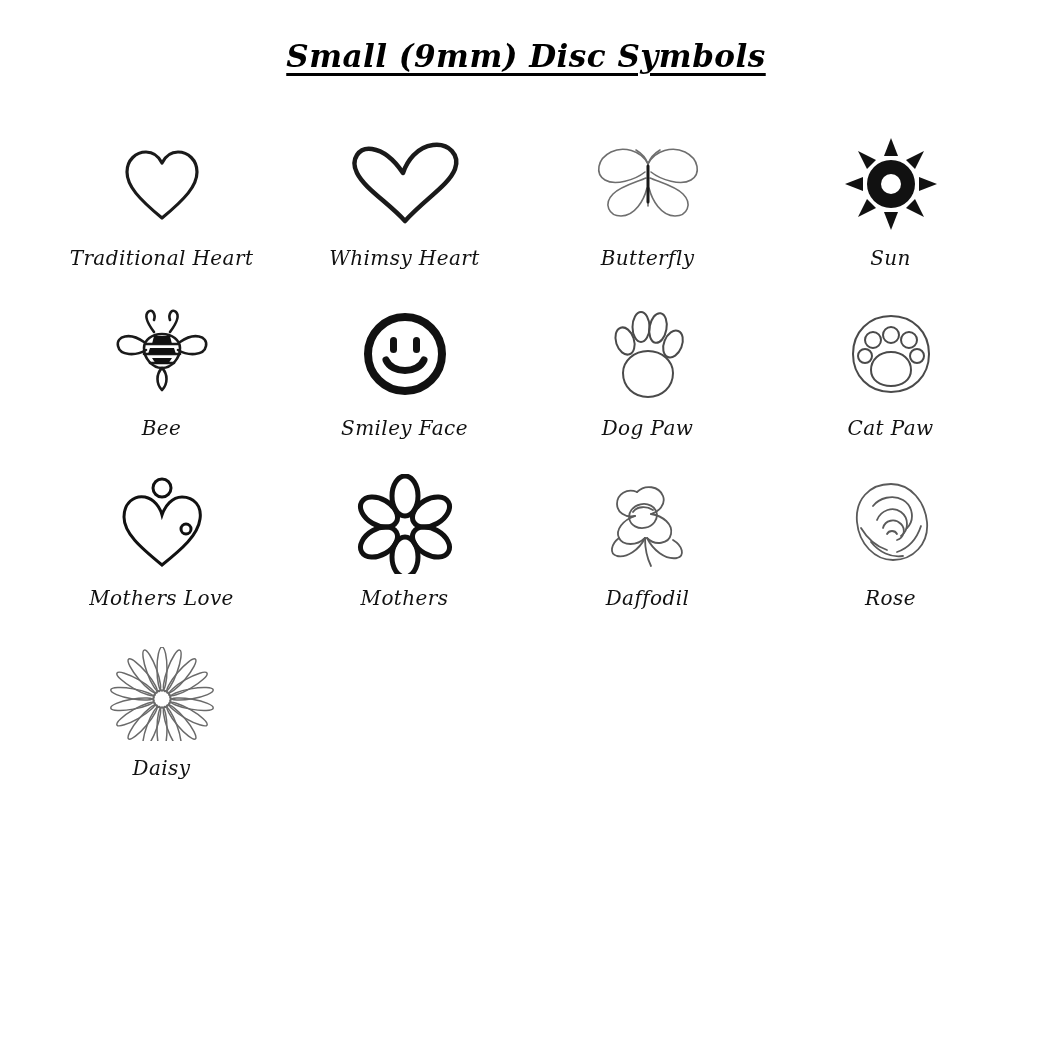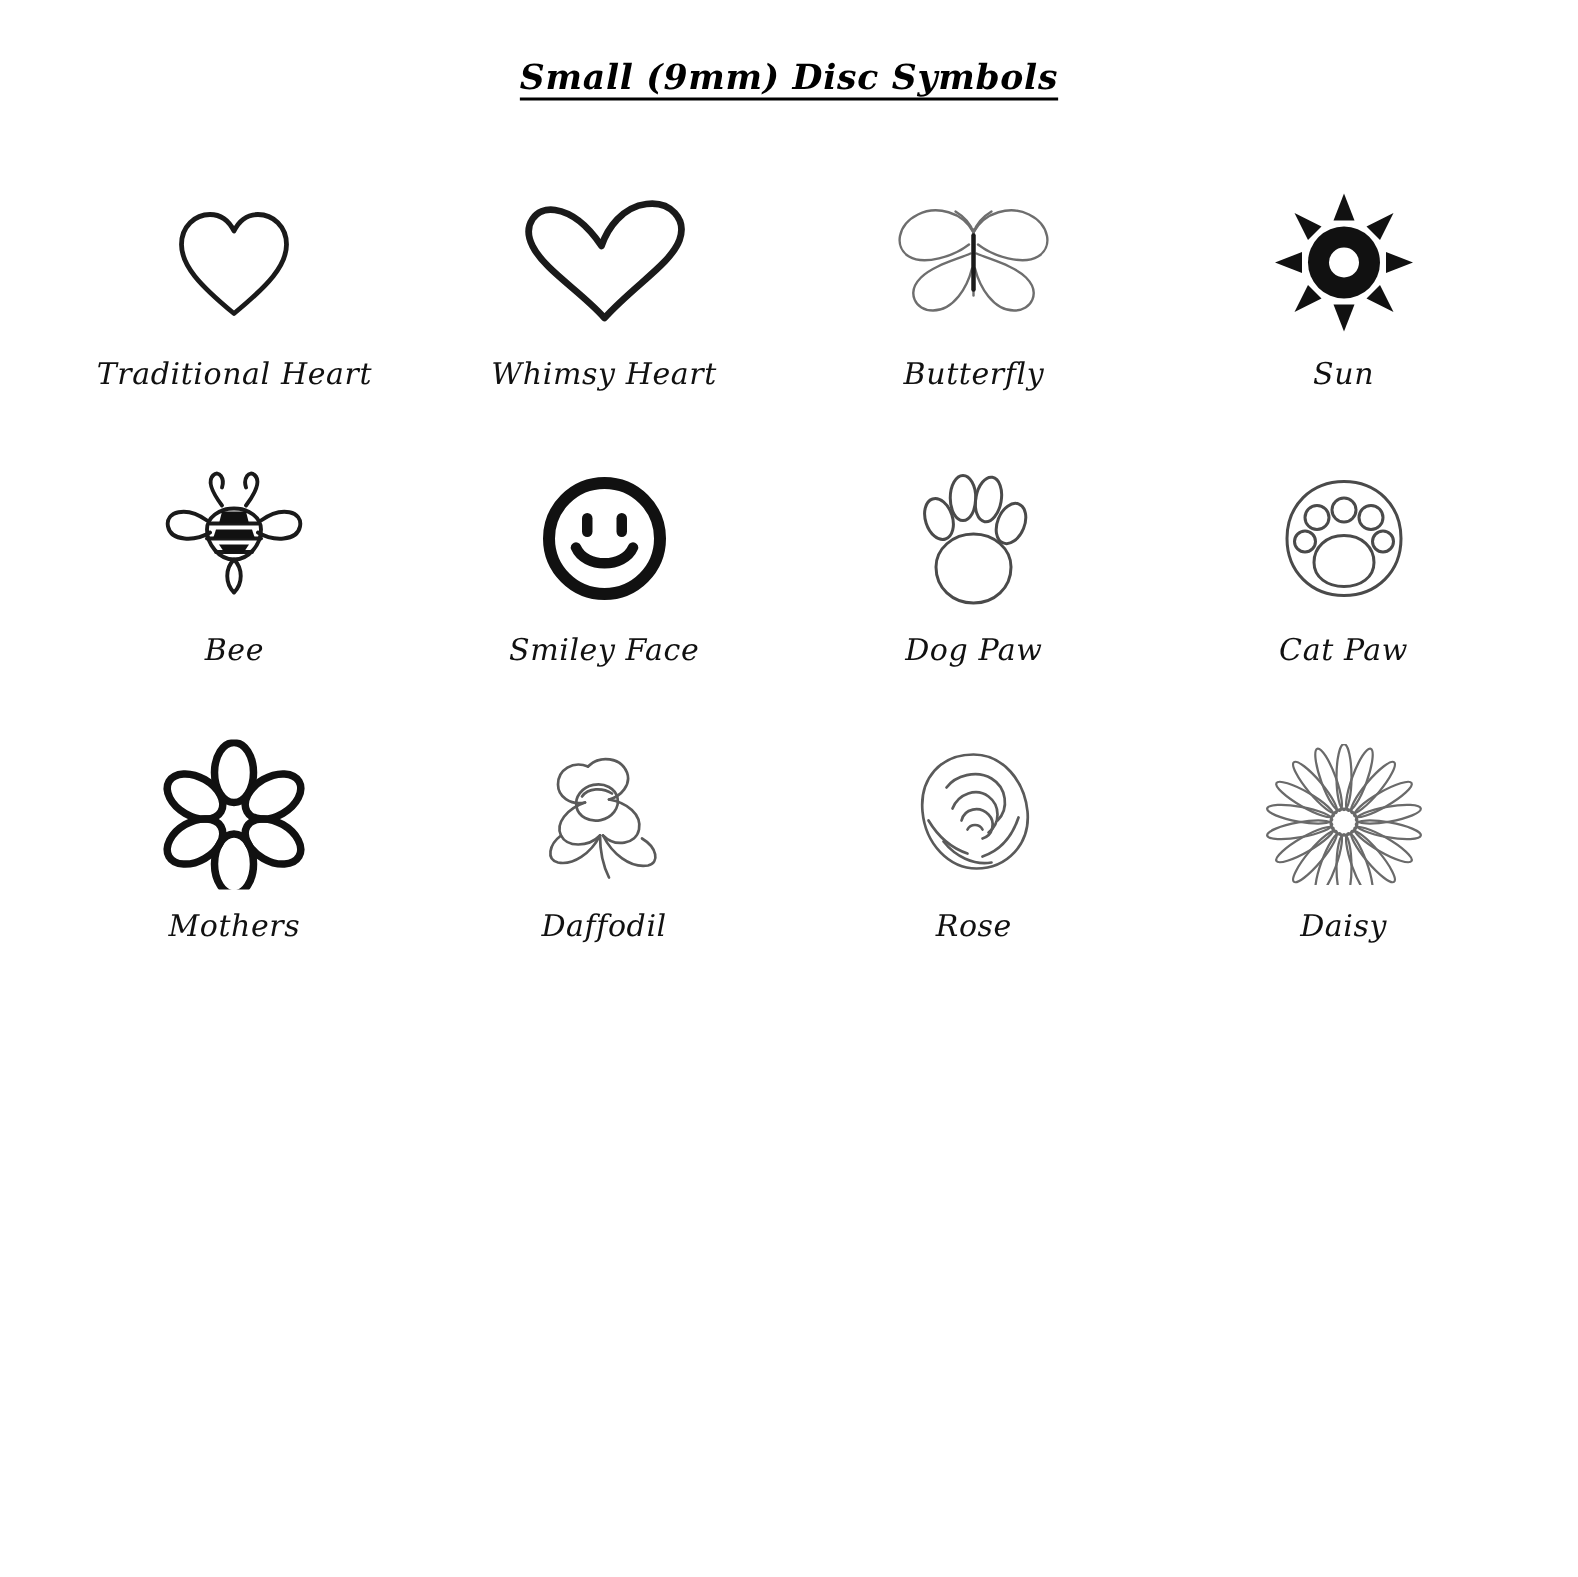--- a/index.html
+++ b/index.html
@@ -18,36 +18,35 @@
     width: 1052px;
     height: 1051px;
     position: relative;
     background: #ffffff;
   }
   .title {
     text-align: center;
     font-family: "DejaVu Serif", serif;
     font-style: italic;
     font-weight: bold;
-    font-size: 23px;
+    font-size: 31px;
     letter-spacing: 0.5px;
     text-decoration: underline;
     text-underline-offset: 6px;
     padding-top: 38px;
     color: #000000;
   }
   .grid {
     margin-top: 62px;
     display: grid;
     grid-template-columns: repeat(4, 1fr);
     grid-template-rows: repeat(4, 170px);
     row-gap: 0px;
     column-gap: 0px;
     padding: 0 40px;
-    gap: 14px;
   }
   .cell {
     display: flex;
     flex-direction: column;
     align-items: center;
     justify-content: flex-start;
   }
   .glyph {
     height: 96px;
     display: flex;
@@ -195,20 +194,32 @@
             <circle cx="74" cy="46" r="7"></circle>
             <circle cx="22" cy="46" r="7"></circle>
             <path d="M48 42 C36 42 28 50 28 60 C28 70 37 76 48 76 C59 76 68 70 68 60 C68 50 60 42 48 42 Z"></path>
           </g>
         </svg>
       </div>
       <div class="caption">Cat Paw</div>
     </div>
 
 
+    <div class="cell">
+      <div class="glyph">
+        <svg width="96" height="94" viewBox="0 0 96 94">
+          <g fill="none" stroke="#111111" stroke-width="3">
+            <path d="M48 88 C26 70 10 56 10 40 C10 26 20 18 31 20 C40 22 46 30 48 38 C51 29 58 20 68 20 C80 20 88 29 86 42 C84 58 68 72 48 88 Z"></path>
+            <circle cx="48" cy="11" r="9"></circle>
+            <circle cx="72" cy="52" r="5"></circle>
+          </g>
+        </svg>
+      </div>
+      <div class="caption">Mothers Love</div>
+    </div>
 
     <div class="cell">
       <div class="glyph">
         <svg width="100" height="100" viewBox="0 0 100 100">
           <g fill="none" stroke="#111111" stroke-width="5" stroke-linejoin="round">
             <ellipse cx="50" cy="22" rx="13" ry="20"></ellipse>
             <ellipse cx="76" cy="38" rx="13" ry="20" transform="rotate(60 76 38)"></ellipse>
             <ellipse cx="76" cy="68" rx="13" ry="20" transform="rotate(120 76 68)"></ellipse>
             <ellipse cx="50" cy="83" rx="13" ry="20"></ellipse>
             <ellipse cx="24" cy="68" rx="13" ry="20" transform="rotate(60 24 68)"></ellipse>

